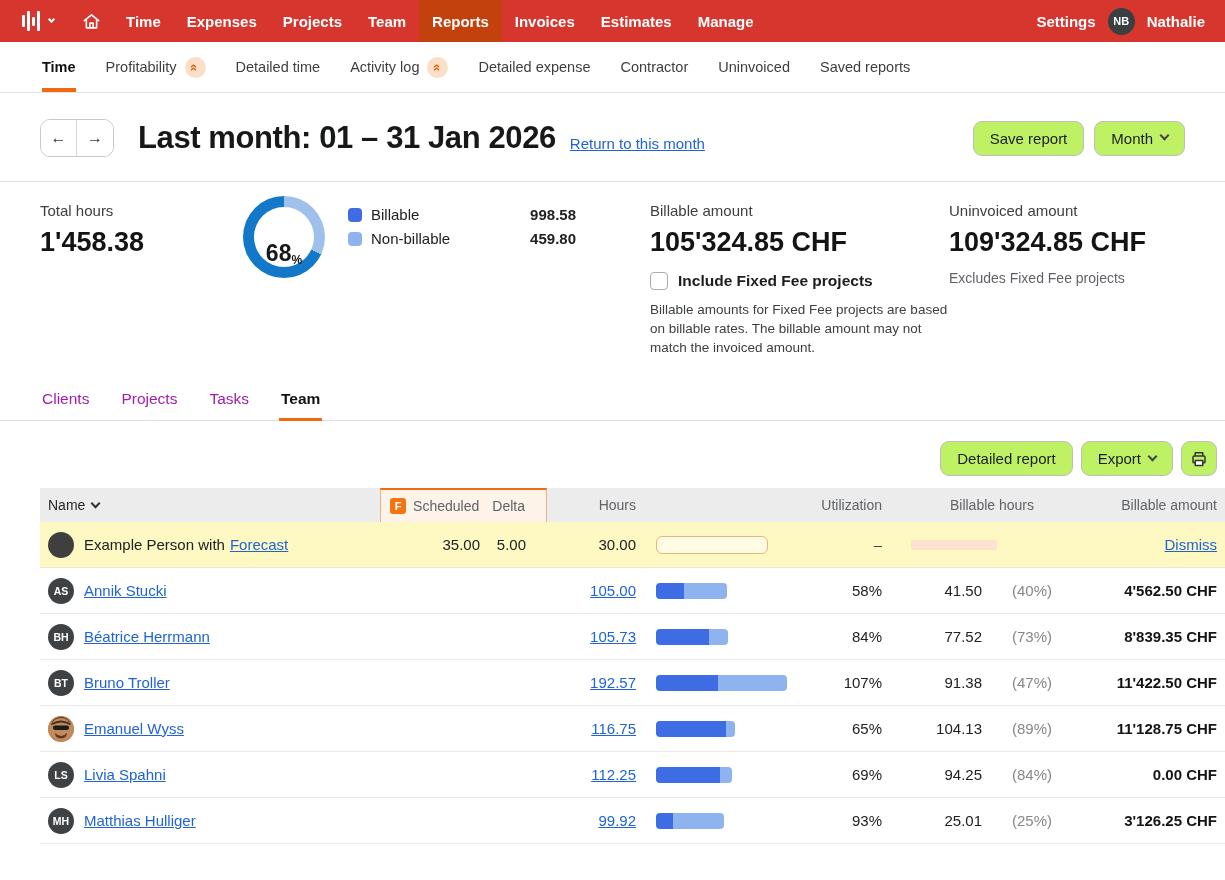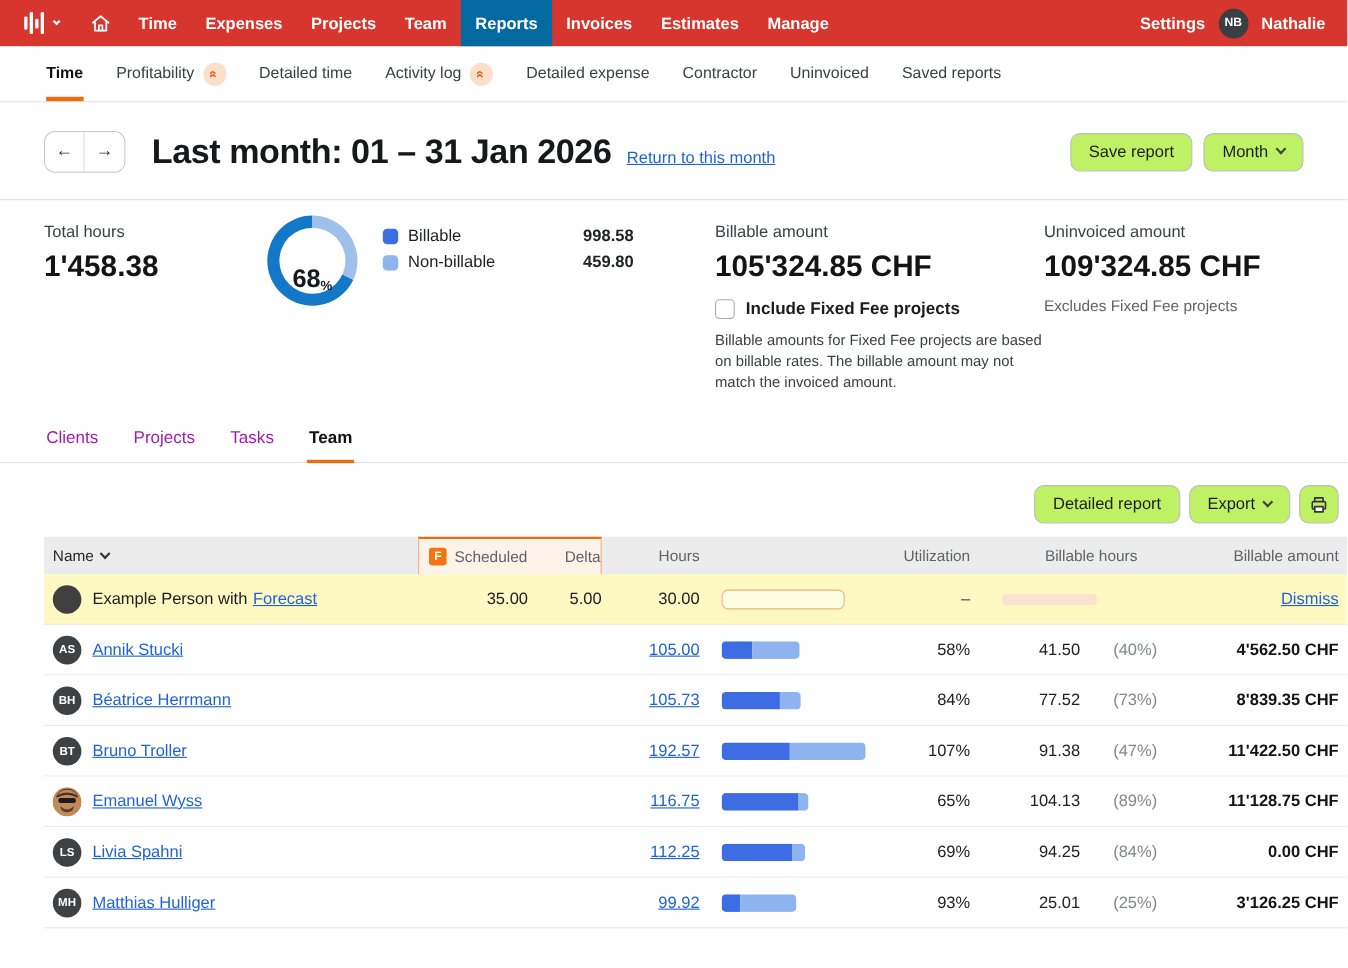--- a/index.html
+++ b/index.html
@@ -13,21 +13,21 @@
   .logo-bars i { display:block; width:3px; background:#fff; border-radius:1px; }
   .logo-bars i:nth-child(1){height:12px}.logo-bars i:nth-child(2){height:20px}
   .logo-bars i:nth-child(3){height:9px}.logo-bars i:nth-child(4){height:20px}
   .chev { display:inline-block; width:7px; height:7px; border-right:2px solid currentColor;
     border-bottom:2px solid currentColor; transform:rotate(45deg); margin-top:-3px; }
   .chev.sm { width:5px; height:5px; }
   .topbar .home { display:flex; align-items:center; padding:0 12px; }
   .topnav { display:flex; align-items:stretch; }
   .topnav .tn-item { display:flex; align-items:center; padding:0 13px; font-weight:700;
     font-size:15px; cursor:pointer; }
-  .topnav .tn-item.active { background:#0369a1; }
+  .topnav .tn-item.active { background:#c2410c; }
   .topbar .right { margin-left:auto; display:flex; align-items:center; gap:12px; padding-right:20px; font-weight:700; font-size:15px; }
   .avatar-nb { width:27px; height:27px; border-radius:50%; background:#3a3f42; color:#fff;
     display:flex; align-items:center; justify-content:center; font-size:11px; font-weight:700; }
 
   
   .subnav { height:51px; display:flex; align-items:stretch; border-bottom:1px solid #e4e4e4; padding-left:42px; }
   .sn-item { display:flex; align-items:center; gap:8px; margin-right:30px; font-size:14.5px;
     color:#3d4043; cursor:pointer; position:relative; }
   .sn-item.active { font-weight:700; color:#111; }
   .sn-item.active::after { content:""; position:absolute; left:0; right:0; bottom:0; height:4px; background:#f06a12; }
@@ -77,21 +77,21 @@
 
   
   .toolbar { display:flex; justify-content:flex-end; gap:8px; padding:12px 8px 12px 40px; margin-top:8px; }
   .btn-icon { width:36px; height:35px; padding:0; justify-content:center; }
 
   
   .table { margin-left:40px; width:1185px; font-size:15px; }
   .trow { display:flex; align-items:center; }
   .c-name { width:340px; display:flex; align-items:center; padding-left:8px; }
   .c-sched { width:110px; text-align:right; padding-right:10px; }
-  .c-delta { width:57px; text-align:right; padding-right:0; }
+  .c-delta { width:57px; text-align:right; padding-right:21px; }
   .c-hours { width:89px; text-align:right; }
   .c-bar { width:164px; padding-left:20px; display:flex; align-items:center; }
   .c-util { width:82px; text-align:right; }
   .c-bh { width:100px; text-align:right; }
   .c-bpct { width:70px; text-align:right; color:#85878a; }
   .c-amt { width:173px; text-align:right; padding-right:8px; font-weight:700; color:#141414; }
   .thead { height:34px; background:#ececec; color:#5f6368; font-size:14px; }
   .thead .c-name { color:#26282b; gap:7px; }
   .thead .c-amt, .thead .h-bh { font-weight:400; color:#5f6368; }
   .fc-group { display:flex; align-items:center; width:167px; height:100%;

